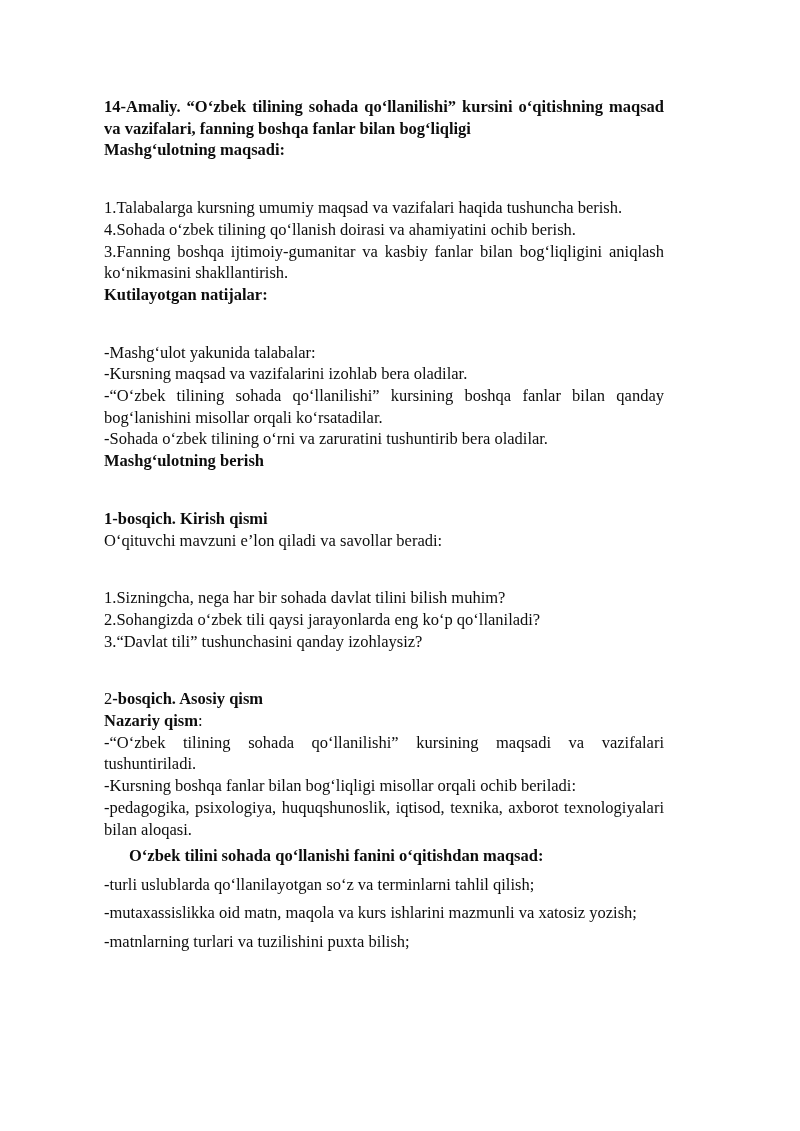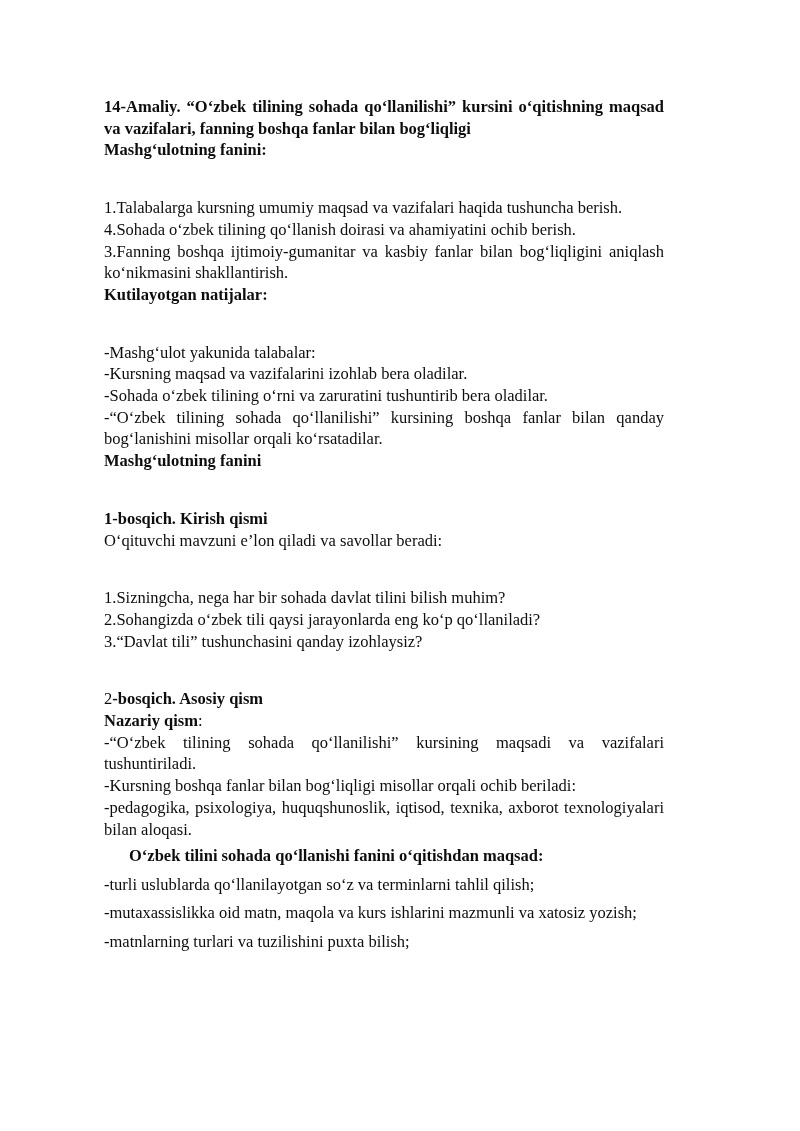--- a/index.html
+++ b/index.html
@@ -32,38 +32,38 @@
   .spaced { line-height: 28.6px; margin-top: 2px; }
 </style>
 </head>
 <body>
 
 <div class="page">
   <div class="content">
 
     <p class="b j">14-Amaliy. “Oʻzbek tilining sohada qoʻllanilishi” kursini oʻqitishning maqsad va vazifalari, fanning boshqa fanlar bilan bogʻliqligi</p>
 
-    <p class="b gap">Mashgʻulotning fanini:</p>
+    <p class="b gap">Mashgʻulotning maqsadi:</p>
 
     <div class="gap">
       <p class="j">1.Talabalarga kursning umumiy maqsad va vazifalari haqida tushuncha berish.</p>
       <p class="j">4.Sohada oʻzbek tilining qoʻllanish doirasi va ahamiyatini ochib berish.</p>
       <p class="j">3.Fanning boshqa ijtimoiy-gumanitar va kasbiy fanlar bilan bogʻliqligini aniqlash koʻnikmasini shakllantirish.</p>
     </div>
 
     <p class="b gap">Kutilayotgan natijalar:</p>
 
     <div class="gap">
       <p class="j">-Mashgʻulot yakunida talabalar:</p>
       <p class="j">-Kursning maqsad va vazifalarini izohlab bera oladilar.</p>
+      <p class="j">-“Oʻzbek tilining sohada qoʻllanilishi” kursining boshqa fanlar bilan qanday bogʻlanishini misollar orqali koʻrsatadilar.</p>
       <p class="j">-Sohada oʻzbek tilining oʻrni va zaruratini tushuntirib bera oladilar.</p>
-      <p class="j">-“Oʻzbek tilining sohada qoʻllanilishi” kursining boshqa fanlar bilan qanday bogʻlanishini misollar orqali koʻrsatadilar.</p>
     </div>
 
-    <p class="b gap">Mashgʻulotning fanini</p>
+    <p class="b gap">Mashgʻulotning berish</p>
 
     <div class="gap">
       <p class="b">1-bosqich. Kirish qismi</p>
       <p>Oʻqituvchi mavzuni e’lon qiladi va savollar beradi:</p>
     </div>
 
     <div class="gap">
       <p>1.Sizningcha, nega har bir sohada davlat tilini bilish muhim?</p>
       <p>2.Sohangizda oʻzbek tili qaysi jarayonlarda eng koʻp qoʻllaniladi?</p>
       <p>3.“Davlat tili” tushunchasini qanday izohlaysiz?</p>

